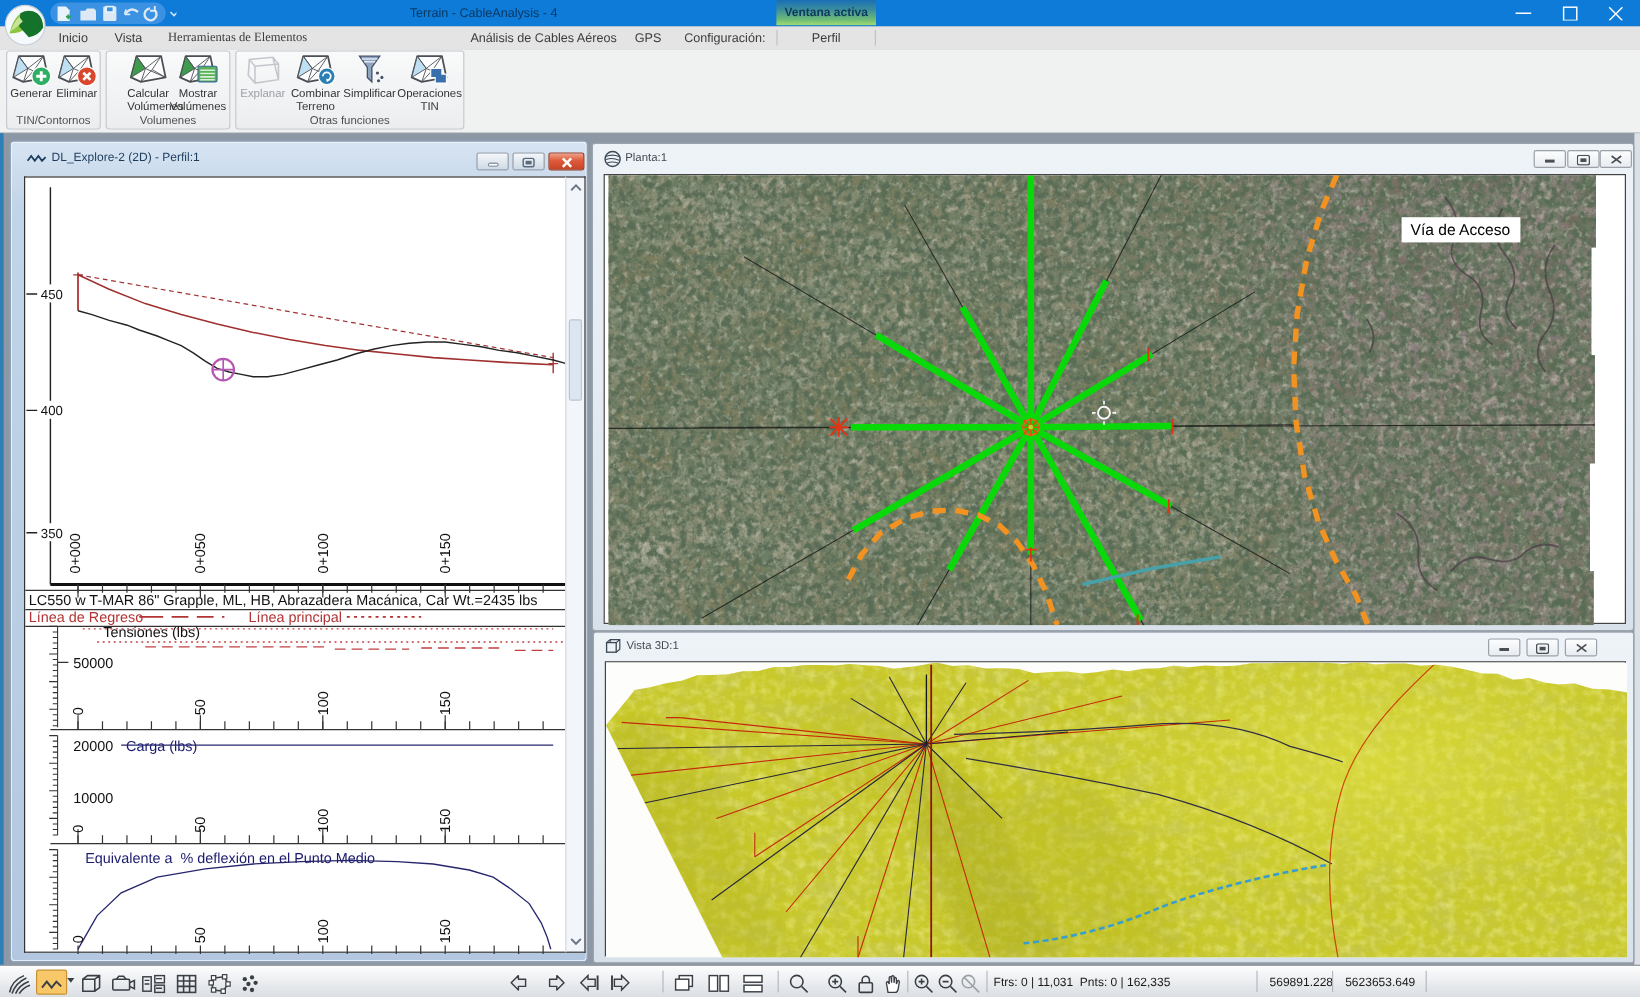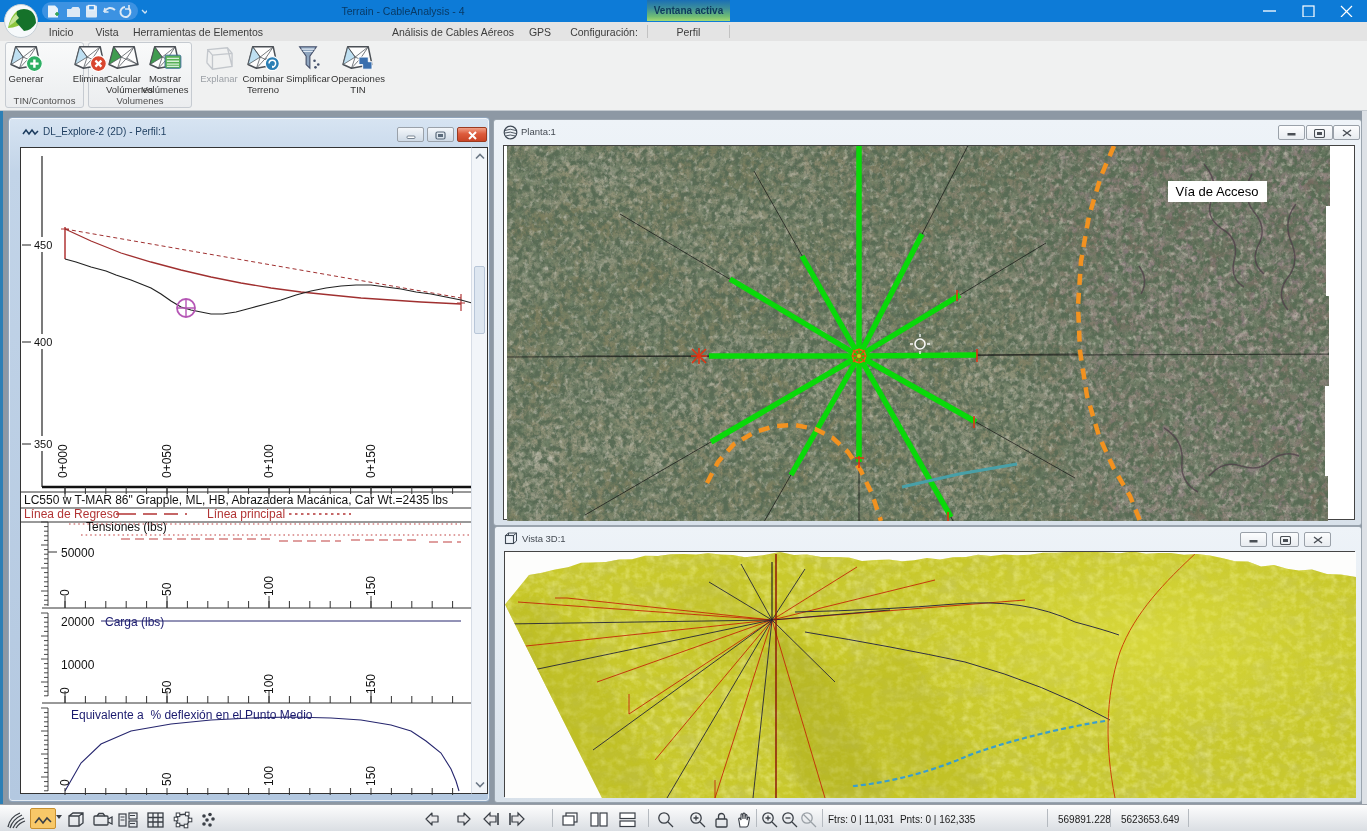--- a/index.html
+++ b/index.html
@@ -83,49 +83,52 @@
         <rect x="3" y="1" width="11" height="11" fill="none" stroke="#fff" stroke-width="1.2"></rect>
       </svg>
     <svg class="abs" style="left:1338px;top:5px;" width="20" height="12">
         <path d="M3,1 l11,11 M14,1 l-11,11" stroke="#fff" stroke-width="1.2"></path>
       </svg>
   </div>
   <div id="tabrow">
     <div class="tab active" style="left:271px; width:110px;">Modelado de terreno</div>
     <div class="tab" style="left:28px; width:66px;">Inicio</div>
     <div class="tab" style="left:74px; width:66px;">Vista</div>
-    <div class="tab" style="left:128px; width:140px;">Herramientas de Elementos</div>
+    <div class="tab" style="left:128px; width:140px;font-family:Liberation Serif, serif;">Herramientas de Elementos</div>
     <div class="tab" style="left:383px; width:140px;">Análisis de Cables Aéreos</div>
     <div class="tab" style="left:512px; width:56px;">GPS</div>
     <div class="tab" style="left:556px; width:96px;">Configuración:</div>
     <div class="tab" style="left:647px; width:83px;">Perfil</div>
     <div class="tsep" style="left:647px;"></div>
     <div class="tsep" style="left:729px;"></div>
   </div>
   <svg class="abs" style="left:2px;top:2px;z-index:5;" width="40" height="40" viewBox="0 0 40 40">
     <circle cx="19" cy="19" r="16.5" fill="#f6f9fb" stroke="#c6cfd6" stroke-width="1"></circle>
     <path d="M6,26 Q8,15 15,9 L23,19 Q16,26 6,26 Z" fill="#8cc63e"></path>
     <path d="M15,9 Q22,5 29,9 Q34,13 34,21 Q30,28 22,29 L14,20 Z" fill="#15722a"></path>
     <path d="M7,24 Q9,17 14,12 L17,16 Q12,21 7,24 Z" fill="#c6e49a"></path>
   </svg>
   <div id="ribbon">
     <div class="rgroup" style="left:5px; width:79px;">
         <div class="rglabel">TIN/Contornos</div>
       </div>
     <div class="rgroup" style="left:88px; width:104px;">
         <div class="rglabel">Volumenes</div>
       </div>
+    <div class="rgroup" style="left:196px; width:191px;">
+        <div class="rglabel">Otras funciones</div>
+      </div>
     <div class="rbtn" style="left:4px;  width:44px;"><svg width="36" height="28" viewBox="0 0 38 30">
 <polygon points="8,3 30,3 34,22 12,26 3,22" fill="#fdfdfd" stroke="#4a4f55" stroke-width="1.6" stroke-linejoin="round"></polygon>
 <polygon points="8,3 16,14 3,22" fill="#bfe0f2" stroke="#4a4f55" stroke-width="0.8"></polygon>
 <path d="M8,3 L16,14 L30,3 M16,14 L34,22 M16,14 L12,26 M30,3 L22,15 L34,22 M12,26 L22,15" fill="none" stroke="#4a4f55" stroke-width="0.8"></path>
 <circle cx="28" cy="21" r="8.5" fill="#2eaf64" stroke="#fff" stroke-width="1.2"></circle>
           <path d="M28,16.5 v9 M23.5,21 h9" stroke="#fff" stroke-width="2.6"></path>
         </svg>Generar</div>
-    <div class="rbtn" style="left:42px; width:44px;margin-left:26px;"><svg width="36" height="28" viewBox="0 0 38 30">
+    <div class="rbtn" style="left:42px; width:44px;"><svg width="36" height="28" viewBox="0 0 38 30">
 <polygon points="8,3 30,3 34,22 12,26 3,22" fill="#fdfdfd" stroke="#4a4f55" stroke-width="1.6" stroke-linejoin="round"></polygon>
 <polygon points="8,3 16,14 3,22" fill="#bfe0f2" stroke="#4a4f55" stroke-width="0.8"></polygon>
 <path d="M8,3 L16,14 L30,3 M16,14 L34,22 M16,14 L12,26 M30,3 L22,15 L34,22 M12,26 L22,15" fill="none" stroke="#4a4f55" stroke-width="0.8"></path>
 <circle cx="28" cy="21" r="8.5" fill="#d9462e" stroke="#fff" stroke-width="1.2"></circle>
           <path d="M24.8,17.8 l6.4,6.4 M31.2,17.8 l-6.4,6.4" stroke="#fff" stroke-width="2.4"></path>
         </svg>Eliminar</div>
     <div class="rbtn" style="left:90px; width:50px;padding-left:16px;"><svg width="36" height="28" viewBox="0 0 38 30">
 <polygon points="8,3 30,3 34,22 12,26 3,22" fill="#fdfdfd" stroke="#4a4f55" stroke-width="1.6" stroke-linejoin="round"></polygon>
 <polygon points="8,3 16,14 3,22" fill="#3f9c4f" stroke="#4a4f55" stroke-width="0.8"></polygon>
 <path d="M8,3 L16,14 L30,3 M16,14 L34,22 M16,14 L12,26 M30,3 L22,15 L34,22 M12,26 L22,15" fill="none" stroke="#4a4f55" stroke-width="0.8"></path>

